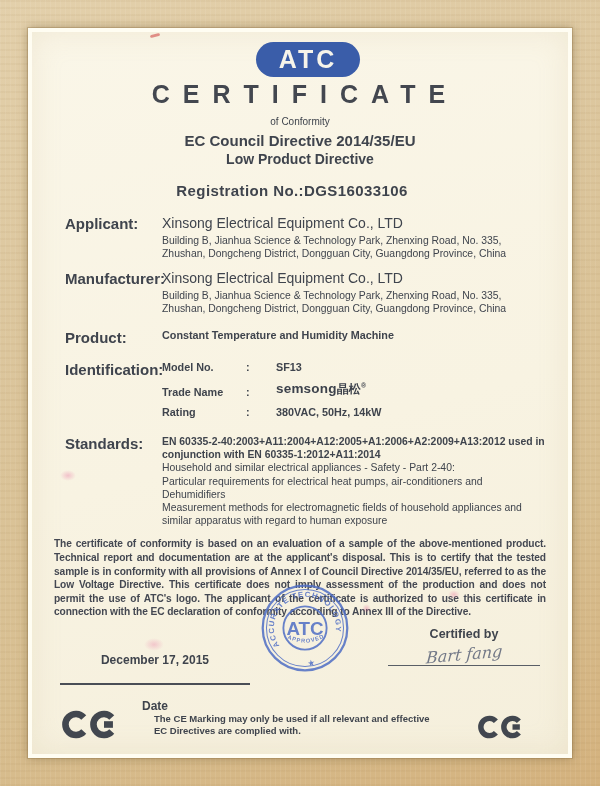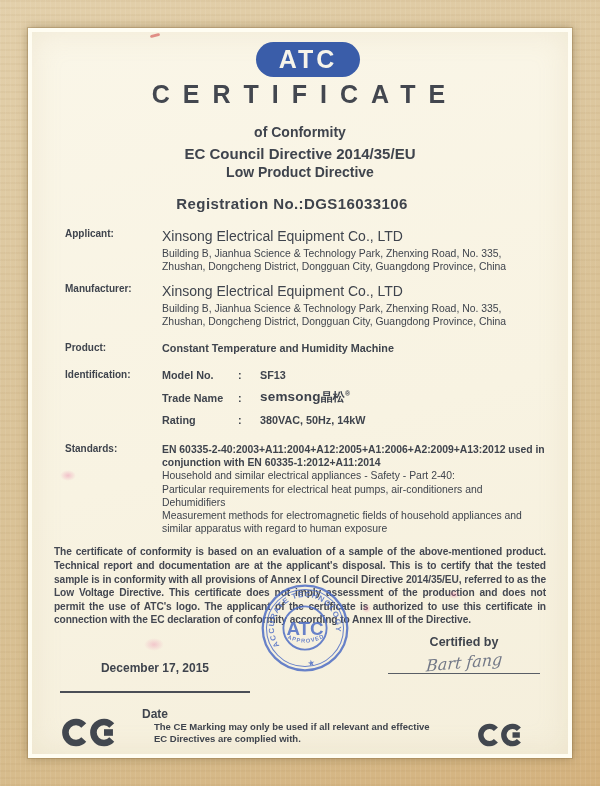--- a/index.html
+++ b/index.html
@@ -21,35 +21,35 @@
     font-family:"Liberation Sans",sans-serif;color:#3f444d;
   }
   .center{text-align:center;}
   .logo-pill{
     width:104px;height:35px;border-radius:18px;background:#3a5da9;
     margin:2px auto 0;transform:translateX(8px);
     display:flex;align-items:center;justify-content:center;
     color:#f6f4ea;font-weight:bold;font-size:25px;letter-spacing:3px;
   }
   .title{font-size:25px;font-weight:bold;letter-spacing:13px;margin-top:3px;color:#43474f;padding-left:10px;}
-  .subtitle{font-size:14px;font-weight:bold;margin-top:15px;}
+  .subtitle{font-size:10px;font-weight:normal;margin-top:7px;}
   .dir1{font-size:15px;font-weight:bold;margin-top:5px;}
   .dir2{font-size:14px;font-weight:bold;margin-top:2px;}
   .registration{font-size:15px;font-weight:bold;margin-top:15px;transform:translateX(-8px);letter-spacing:.4px;}
   .row{display:flex;padding-left:11px;}
-  .row .lab{flex:none;width:97px;font-weight:bold;font-size:10px;}
+  .row .lab{flex:none;width:97px;font-weight:bold;font-size:15px;}
   .row .val{flex:1;font-size:10.4px;}
   .party{margin-top:16px;}
   .party.second{margin-top:10px;justify-content:flex-end;}
   .party-name{font-weight:normal;font-size:14px;}
   .party-addr{margin-top:4px;line-height:12.5px;}
   .product{margin-top:14px;}
   .product .val{font-weight:bold;font-size:10.8px;}
   .ident{margin-top:15px;}
-  .id-row{display:flex;margin-bottom:8px;font-weight:bold;font-size:10.8px;align-items:center;}
+  .id-row{display:flex;margin-bottom:8px;font-weight:bold;font-size:10.8px;align-items:flex-end;gap:8px;}
   .id-lab{width:76px;}
   .id-colon{width:22px;}
   .brand{font-size:13.5px;letter-spacing:.2px;color:#3c414b;}
   .brand-cjk{font-size:12px;}
   .brand sup{font-size:7px;vertical-align:super;}
   .standards{margin-top:9px;}
   .std-line{line-height:13.2px;}
   .std-bold{font-weight:bold;}
   .body-par{
     margin-top:10px;font-size:10.2px;font-weight:bold;text-align:justify;

